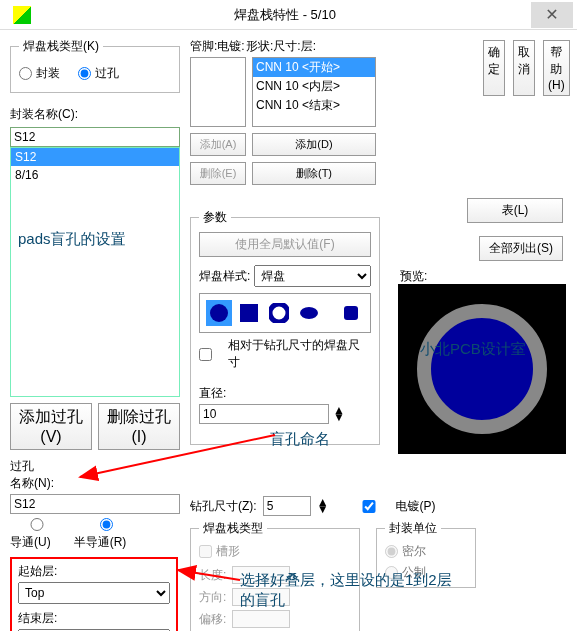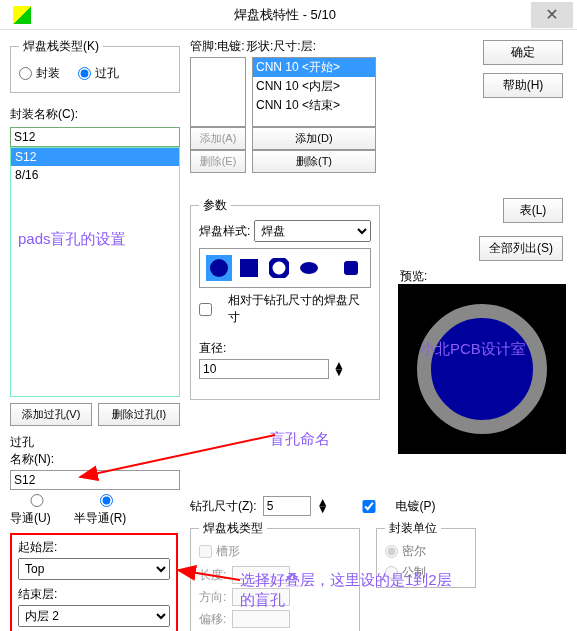--- a/index.html
+++ b/index.html
@@ -2,55 +2,55 @@
 <html><head>
   <meta charset="utf-8">
   <style>
     *{box-sizing:border-box;margin:0;padding:0;font-family:"Microsoft YaHei","SimSun",sans-serif;font-size:12px}
     body{background:#fff;width:577px;height:631px;position:relative;overflow:hidden}
     .titlebar{height:30px;background:#fff;display:flex;align-items:center;padding-left:13px;border-bottom:1px solid #ddd}
     .titlebar .icon{width:18px;height:18px;background:linear-gradient(135deg,#ff0 50%,#0c0 50%);margin-right:8px}
     .titlebar .title{flex:1;text-align:center;font-size:13px}
     .close-btn{width:42px;height:26px;background:#ddd;color:#555;display:flex;align-items:center;justify-content:center;font-size:16px;margin-right:4px;cursor:pointer}
     
-    .right-btns{position:absolute;right:14px;top:40px;width:80px;display:flex;flex-direction:column;gap:8px}
+    .right-btns{position:absolute;right:14px;top:40px;width:80px;display:flex;flex-direction:row;gap:8px}
     .btn{border:1px solid #999;background:linear-gradient(#fff,#eee);padding:3px 4px;text-align:center;cursor:pointer;font-size:12px}
     
     fieldset{border:1px solid #bbb;padding:6px 8px 8px;margin-bottom:6px}
     legend{padding:0 4px}
     
     .leftcol{position:absolute;left:10px;top:38px;width:170px}
     .pad-type{border:1px solid #bbb;padding:6px 8px 10px;margin-bottom:13px}
     .pad-type legend{padding:0 4px}
     .radio-row{display:flex;gap:18px;margin-top:4px}
     .radio-row label{display:flex;align-items:center;gap:4px}
     .pkg-name{margin-bottom:4px}
     .pkg-input{width:100%;border:1px solid #7a7;padding:2px 3px;margin-bottom:0}
     .pkg-list{width:100%;height:250px;border:1px solid #7eb;background:#fff;overflow:auto}
     .list-item{padding:2px 4px;cursor:default}
     .list-item.sel{background:#3399ff;color:#fff}
     .two-btn{display:flex;gap:6px;margin-top:6px}
-    .two-btn .btn{flex:1;font-size:11px}
+    .two-btn .btn{flex:1;font-size:16px}
     
     .via-name{margin-top:8px}
     .via-name input{width:100%;border:1px solid #999;padding:2px 3px;margin:2px 0 4px}
     .radio-row2{display:flex;gap:10px}
     
     .layer-box{margin-top:6px;border:2px solid #f00;padding:4px 6px 8px;width:168px}
     .layer-box label{display:block;margin-bottom:2px}
     .layer-box select{width:100%;padding:2px;margin-bottom:6px}
     
     .midcol{position:absolute;left:190px;top:38px;width:190px}
     .midlabel{display:inline-block;margin-bottom:2px}
     .pin-box{display:flex;gap:6px}
     .pin-list{width:56px;height:70px;border:1px solid #999;background:#fff}
     .shape-list{width:124px;height:70px;border:1px solid #999;background:#fff;font-size:11px;overflow:hidden}
     .shape-item{padding:1px 3px}
     .shape-item.sel{background:#3399ff;color:#fff}
-    .mid-btns{display:flex;gap:6px;}
+    .mid-btns{display:flex;gap:6px;margin-top:6px}
     .mid-btns .btn{font-size:11px}
     .mid-btns .c1{width:56px}
     .mid-btns .c2{width:124px}
     
     .params{margin-top:24px;border:1px solid #bbb;padding:6px 8px 20px}
     .params .btn.full{width:100%;color:#999;margin-bottom:8px}
     .style-row{display:flex;align-items:center;gap:4px;margin-bottom:6px}
     .style-row select{flex:1;padding:2px}
     .shape-picker{display:flex;gap:4px;border:1px solid #999;padding:6px;margin-bottom:4px}
     .sw{width:26px;height:26px;display:flex;align-items:center;justify-content:center}
@@ -64,42 +64,43 @@
     .drill-row{position:absolute;left:190px;top:496px;display:flex;align-items:center;gap:6px}
     .drill-row input{width:48px;padding:2px 3px;border:1px solid #999}
     
     .slot{position:absolute;left:190px;top:520px;width:170px;border:1px solid #bbb;padding:6px 8px}
     .slot .row{display:flex;align-items:center;gap:6px;margin-bottom:4px;color:#999}
     .slot .row input{width:58px;padding:1px 2px;border:1px solid #ccc}
     .slot .chk{display:flex;align-items:center;gap:4px;color:#999;margin-bottom:6px}
     
     .unit{position:absolute;left:376px;top:520px;width:100px;border:1px solid #bbb;padding:6px 8px}
     
-    .btn-table{position:absolute;right:14px;top:198px;width:60px}
+    .btn-table{position:absolute;right:14px;top:198px;width:96px}
     .btn-listall{position:absolute;right:14px;top:236px;width:84px}
     
     .preview-label{position:absolute;left:400px;top:268px}
     .preview{position:absolute;left:398px;top:284px;width:168px;height:170px;background:#000;display:flex;align-items:center;justify-content:center}
     .ring{width:130px;height:130px;border-radius:50%;background:#00009c;border:14px solid #888}
     
-    .ann{position:absolute;color:#8b5cf6;font-size:15px;pointer-events:none}
+    .ann{position:absolute;color:#0c4a6e;font-size:15px;pointer-events:none}
     .arrow-svg{position:absolute;pointer-events:none}
     input[type=radio],input[type=checkbox]{margin:0}
   </style>
 </head>
 <body>
 
 <div class="titlebar">
   <div class="icon"></div>
   <div class="title">焊盘栈特性 - 5/10</div>
   <div class="close-btn">✕</div>
 </div>
 
 <div class="right-btns">
   <div class="btn">确定</div>
+  <div class="btn">取消</div>
   <div class="btn">帮助(H)</div>
 </div>
 <div class="btn btn-table">表(L)</div>
 <div class="btn btn-listall">全部列出(S)</div>
 
 <div class="leftcol">
   <fieldset class="pad-type">
     <legend>焊盘栈类型(K)</legend>
     <div class="radio-row">
       <label>
@@ -156,20 +157,21 @@
     <div class="btn c1" style="color:#999">添加(A)</div>
     <div class="btn c2">添加(D)</div>
   </div>
   <div class="mid-btns">
     <div class="btn c1" style="color:#999">删除(E)</div>
     <div class="btn c2">删除(T)</div>
   </div>
 
   <fieldset class="params">
     <legend>参数</legend>
+    <div class="btn full">使用全局默认值(F)</div>
     <div class="style-row">
       <span>焊盘样式:</span>
       <select><option>焊盘</option></select>
     </div>
     <div class="shape-picker">
       <div class="sw sel">
           <svg width="20" height="20">
             <circle cx="10" cy="10" r="9" fill="#00009c"></circle>
           </svg>
         </div>

